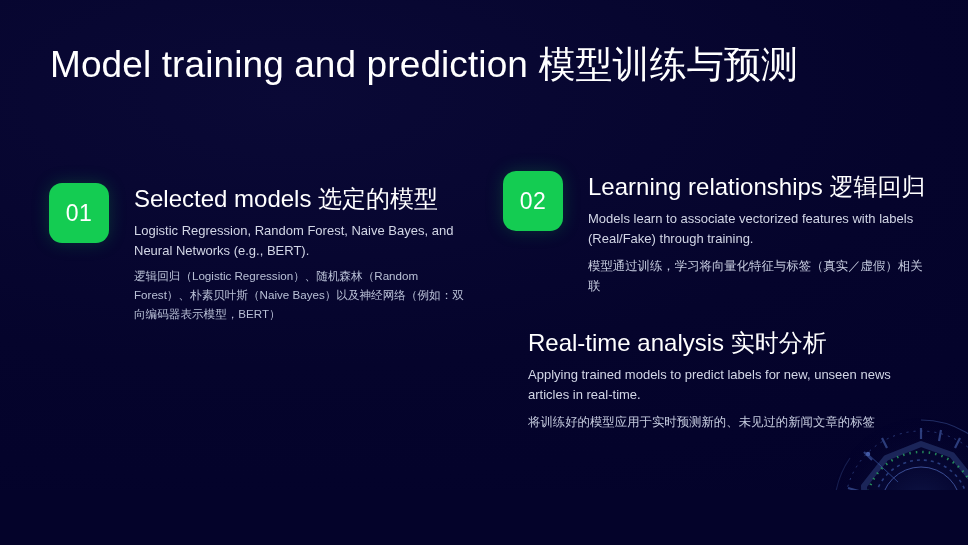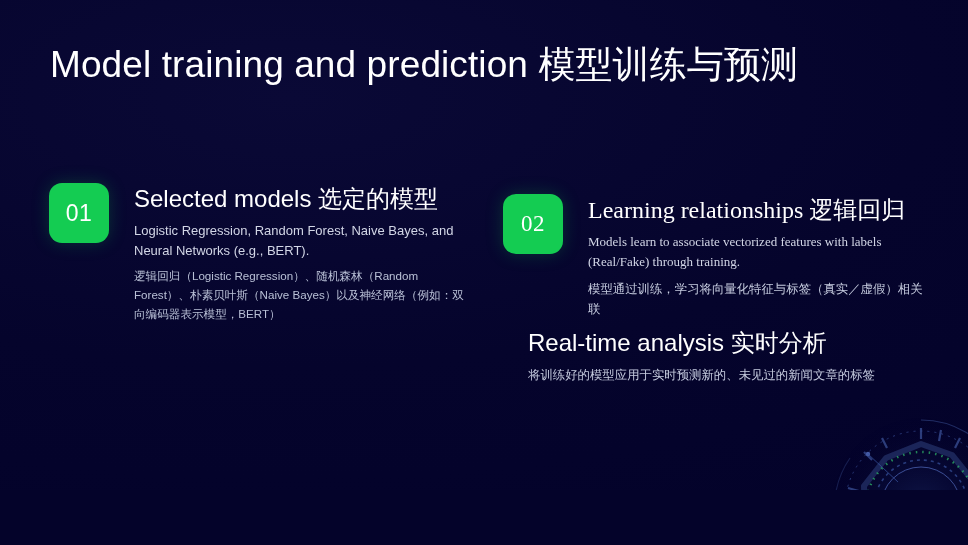--- a/index.html
+++ b/index.html
@@ -30,21 +30,21 @@
     line-height: 1.15;
   }
 
   
   .card {
     position: absolute;
     display: flex;
     align-items: flex-start;
   }
   #card-0 { left: 49px;  top: 183px; width: 420px; }
-  #card-1 { left: 503px; top: 194px; width: 430px; font-family: Liberation Serif, serif; }
+  #card-1 { left: 503px; top: 171px; width: 430px; }
   #card-2 { left: 49px;  top: 327px; width: 420px; }
   #card-3 { left: 503px; top: 327px; width: 430px; }
 
   .badge {
     flex: 0 0 auto;
     width: 60px;
     height: 60px;
     border-radius: 13px;
     background: #14cc52;
     color: #ffffff;
@@ -132,20 +132,21 @@
       <div class="card-heading">Learning relationships 逻辑回归</div>
       <div class="card-desc">Models learn to associate vectorized features with labels (Real/Fake) through training.</div>
       <div class="card-cn">模型通过训练，学习将向量化特征与标签（真实／虚假）相关联</div>
     </div>
   </div>
 
 
   <div class="card" id="card-3">
     <div class="card-body">
       <div class="card-heading">Real-time analysis 实时分析</div>
+      <div class="card-desc">Applying trained models to predict labels for new, unseen news articles in real-time.</div>
       <div class="card-cn">将训练好的模型应用于实时预测新的、未见过的新闻文章的标签</div>
     </div>
   </div>
 
   <svg id="ai-emblem" viewBox="0 0 186 186">
     <defs>
       <radialGradient id="glowg" cx="50%" cy="50%" r="50%">
         <stop offset="0%" stop-color="#1b2a66" stop-opacity="0.55"></stop>
         <stop offset="100%" stop-color="#04032a" stop-opacity="0"></stop>
       </radialGradient>

